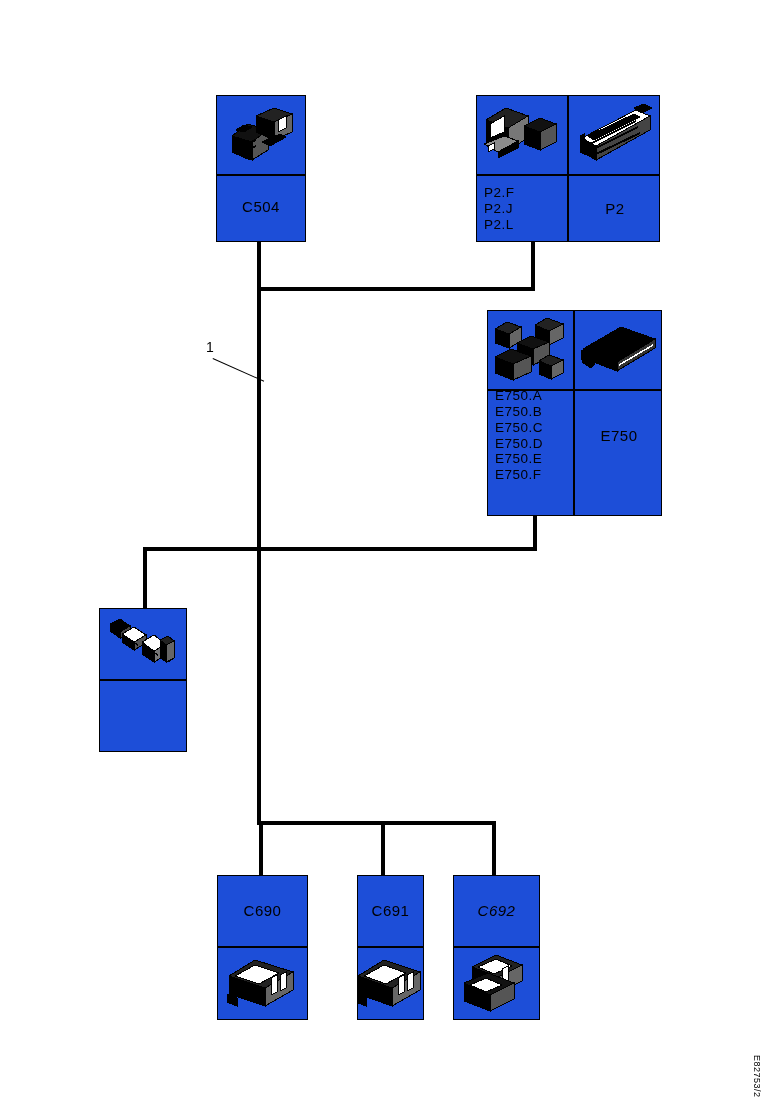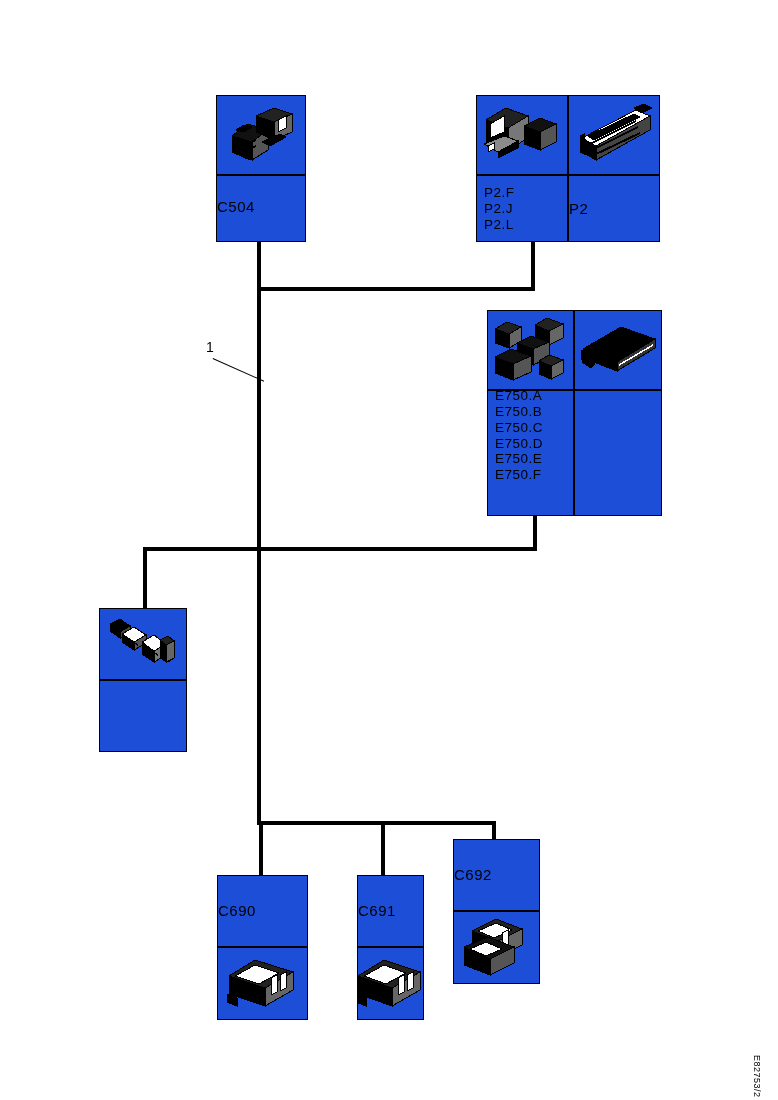--- a/index.html
+++ b/index.html
@@ -35,21 +35,21 @@
     overflow:hidden;
   }
   .cell-img{
     display:flex;
     align-items:center;
     justify-content:center;
   }
   .cell-label{
     display:flex;
     align-items:center;
-    justify-content:flex-start;
+    justify-content:center;
     text-align:center;
   }
   .divider-h{
     position:absolute;left:0;right:0;height:1.5px;background:#000;
   }
   .divider-v{
     position:absolute;top:0;bottom:0;width:1.5px;background:#000;
   }
   .lbl{
     font-size:15px;
@@ -266,20 +266,23 @@
       <div class="lbl-stack">
         <span class="lbl">E750.A</span>
         <span class="lbl">E750.B</span>
         <span class="lbl">E750.C</span>
         <span class="lbl">E750.D</span>
         <span class="lbl">E750.E</span>
         <span class="lbl">E750.F</span>
       </div>
     </div>
 
+    <div class="cell cell-label" style="position:absolute;left:87px;top:80px;width:88px;height:89px;">
+      <span class="lbl">E750</span>
+    </div>
   </div>
 
   <div class="box" style="left:99px;top:608px;width:88px;height:144px;">
     <div class="divider-h" style="top:70px;"></div>
     <div class="cell cell-img" style="height:71px;">
       <span>
         <svg class="art" width="78" height="62" viewBox="0 0 78 62">
           <g fill="#000" stroke="#000" stroke-width="1">
             <path d="M6 10 L16 5 L26 12 L16 18 Z" fill="#000"></path>
             <path d="M6 10 L16 18 L16 24 L6 17 Z" fill="#000"></path>
@@ -345,21 +348,21 @@
             <path d="M55 25 L61 22 L61 38 L55 41 Z" fill="#fff"></path>
             <path d="M10 36 L34 44" stroke-width="2" fill="none"></path>
             <path d="M10 42 L34 50" stroke-width="2" fill="none"></path>
             <path d="M4 44 L14 48 L14 56 L4 52 Z" fill="#000"></path>
           </g>
         </svg>
       </span>
     </div>
   </div>
 
-  <div class="box" style="left:453px;top:839px;width:87px;height:145px;">
+  <div class="box" style="left:453px;top:875px;width:87px;height:145px;font-style:italic;">
     <div class="cell cell-label" style="height:70px;">
       <span class="lbl">C692</span>
     </div>
     <div class="divider-h" style="top:70px;"></div>
     <div class="cell cell-img" style="height:72px;">
       <span>
         <svg class="art" width="78" height="66" viewBox="0 0 78 66">
           <g fill="#000" stroke="#000" stroke-width="1">
             <path d="M14 18 L38 6 L64 16 L64 32 L40 44 L14 34 Z" fill="#fff"></path>
             <path d="M14 18 L38 6 L64 16 L40 28 Z" fill="#222"></path>

